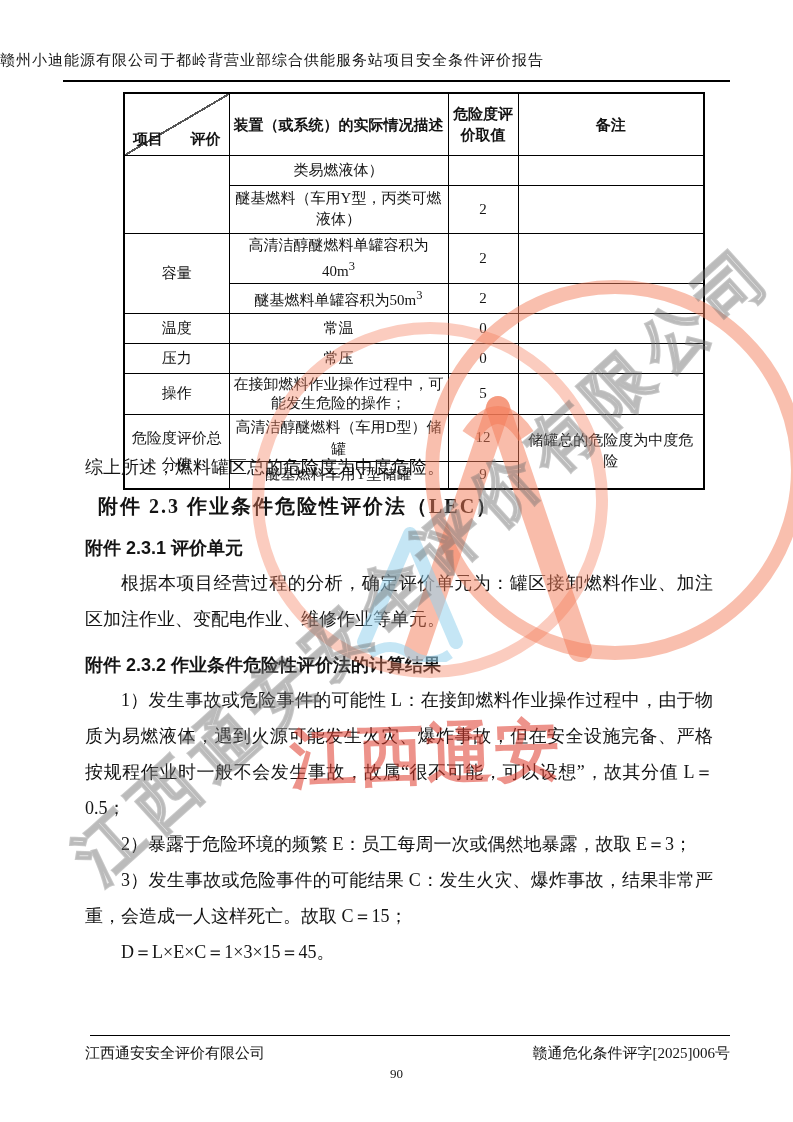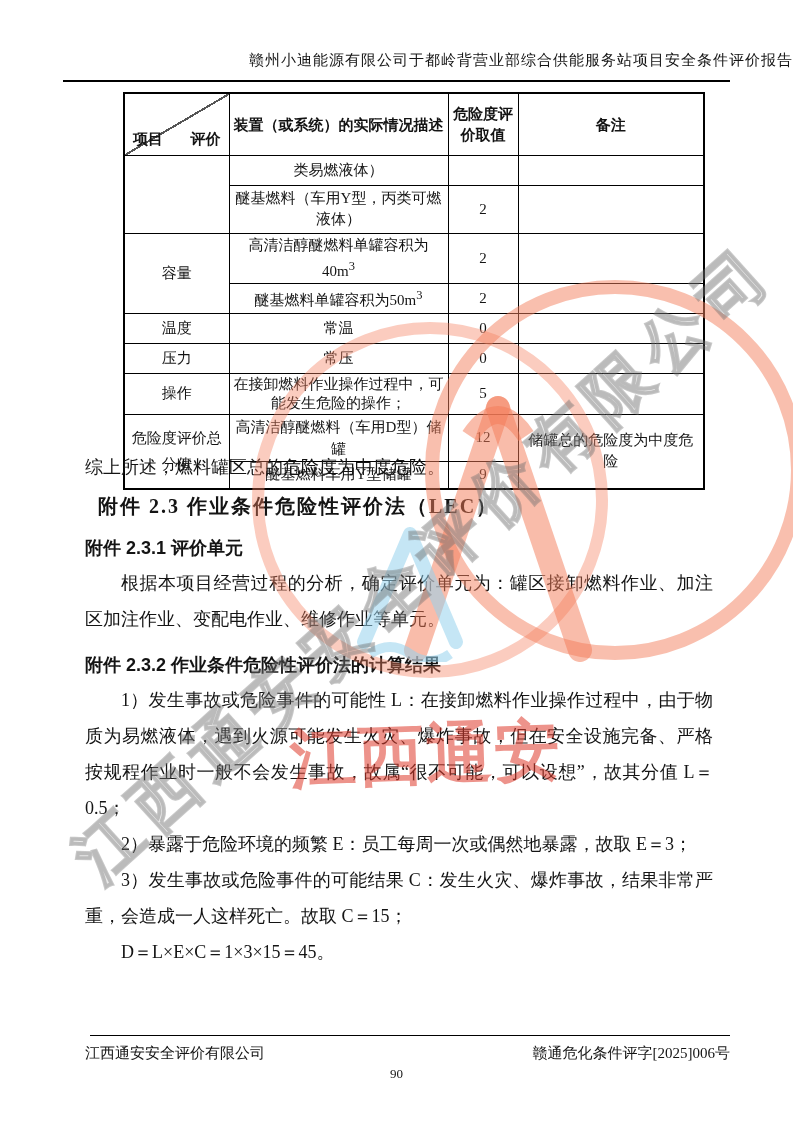--- a/index.html
+++ b/index.html
@@ -2,21 +2,21 @@
 <html><head>
 <meta charset="utf-8">
 <style>
   * { margin:0; padding:0; box-sizing:border-box; }
   html,body { background:#ffffff; }
   body {
     width:793px; height:1122px; position:relative; overflow:hidden;
     font-family:"Liberation Serif", serif; color:#141414;
   }
   
-  .hdr-title { position:absolute; top:51px; left:0; width:100%; text-align:right;
+  .hdr-title { position:absolute; top:51px; left:0; width:100%; text-align:left;
     font-size:15px; letter-spacing:1px; }
   .hdr-rule { position:absolute; top:80px; left:63px; width:667px; border-top:2px solid #000; }
   
   table.eval { position:absolute; top:92px; left:123px; width:580px;
     border-collapse:collapse; table-layout:fixed; border:2px solid #000; }
   table.eval td { border:1px solid #000; text-align:center; vertical-align:middle;
     font-size:15px; padding:1px 3px; line-height:21px; }
   td.hd { font-family:"Liberation Sans", sans-serif; font-weight:bold; font-size:15px; }
   td.num { font-size:14px; }
   td.corner { position:relative; padding:0;

